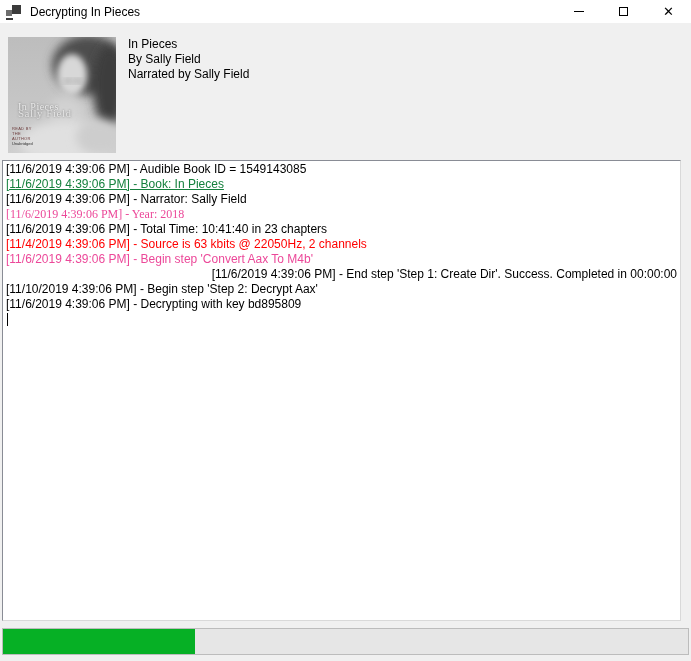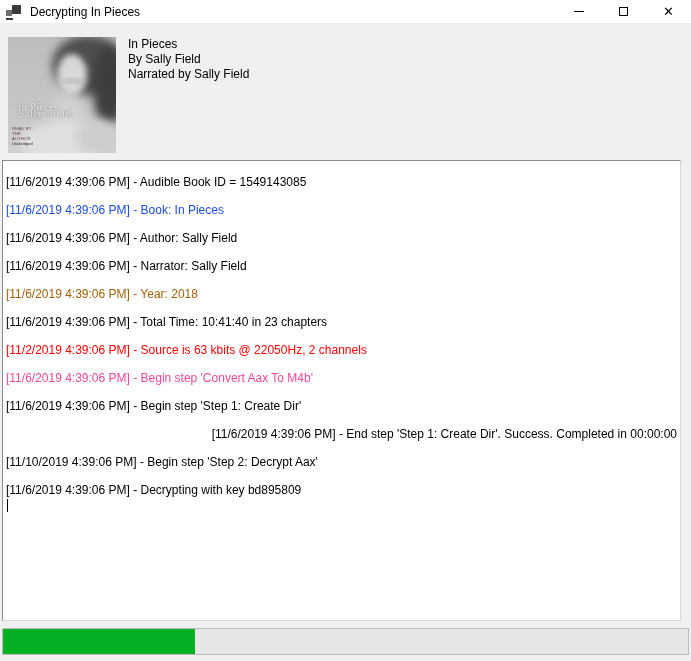--- a/index.html
+++ b/index.html
@@ -108,21 +108,21 @@
     border-top: 1px solid #898c95;
     border-left: 1px solid #898c95;
     border-right: 1px solid #d9d9d9;
     border-bottom: 1px solid #d9d9d9;
     padding: 1px 3px;
     font-size: 12px;
     line-height: 15px;
     overflow: hidden;
     cursor: text;
   }
-  .log-line { white-space: nowrap; margin-top: 13px; }
+  .log-line { white-space: nowrap; }
   .caret-line { height: 15px; display: flex; align-items: center; }
   .caret {
     display: inline-block;
     width: 1px; height: 13px;
     background: #000;
     margin-left: 1px;
     animation: blink 1.06s steps(1) infinite;
   }
   @keyframes blink { 50% { opacity: 0; } }
 
@@ -201,28 +201,26 @@
   </div>
 
   <div class="book-info">
     <div>In Pieces</div>
     <div>By Sally Field</div>
     <div>Narrated by Sally Field</div>
   </div>
 
   <div class="log-box">
     <div class="log-line" style="color: rgb(0, 0, 0);">[11/6/2019 4:39:06 PM] - Audible Book ID = 1549143085</div>
-      <div class="log-line" style="color: #1d4ed8;">[11/6/2019 4:39:06 PM] - Book: In Pieces</div>
-      <div class="log-line" style="color: rgb(0, 0, 0);">[11/6/2019 4:39:06 PM] - Author: Sally Field</div>
+      <div class="log-line" style="color: #15803d; text-decoration: underline;">[11/6/2019 4:39:06 PM] - Book: In Pieces</div>
       <div class="log-line" style="color: rgb(0, 0, 0);">[11/6/2019 4:39:06 PM] - Narrator: Sally Field</div>
-      <div class="log-line" style="color: #a16207;">[11/6/2019 4:39:06 PM] - Year: 2018</div>
+      <div class="log-line" style="color: #ec4899; font-family: Liberation Serif, serif;">[11/6/2019 4:39:06 PM] - Year: 2018</div>
       <div class="log-line" style="color: rgb(0, 0, 0);">[11/6/2019 4:39:06 PM] - Total Time: 10:41:40 in 23 chapters</div>
-      <div class="log-line" style="color: rgb(255, 0, 0);">[11/2/2019 4:39:06 PM] - Source is 63 kbits @ 22050Hz, 2 channels</div>
+      <div class="log-line" style="color: rgb(255, 0, 0);">[11/4/2019 4:39:06 PM] - Source is 63 kbits @ 22050Hz, 2 channels</div>
       <div class="log-line" style="color: #ec4899;">[11/6/2019 4:39:06 PM] - Begin step 'Convert Aax To M4b'</div>
-      <div class="log-line" style="color: rgb(0, 0, 0);">[11/6/2019 4:39:06 PM] - Begin step 'Step 1: Create Dir'</div>
       <div class="log-line" style="color: rgb(0, 0, 0); text-align: right;">[11/6/2019 4:39:06 PM] - End step 'Step 1: Create Dir'. Success. Completed in 00:00:00</div>
       <div class="log-line" style="color: rgb(0, 0, 0);">[11/10/2019 4:39:06 PM] - Begin step 'Step 2: Decrypt Aax'</div>
       <div class="log-line" style="color: rgb(0, 0, 0);">[11/6/2019 4:39:06 PM] - Decrypting with key bd895809</div>
       <div class="caret-line">
       <span class="caret"></span>
     </div>
   </div>
 
   <div class="progress-track" style="background: rgb(230, 230, 230); border-color: rgb(188, 188, 188);">
     <div class="progress-fill" style="width: 28%; background: rgb(6, 176, 37);"></div>

